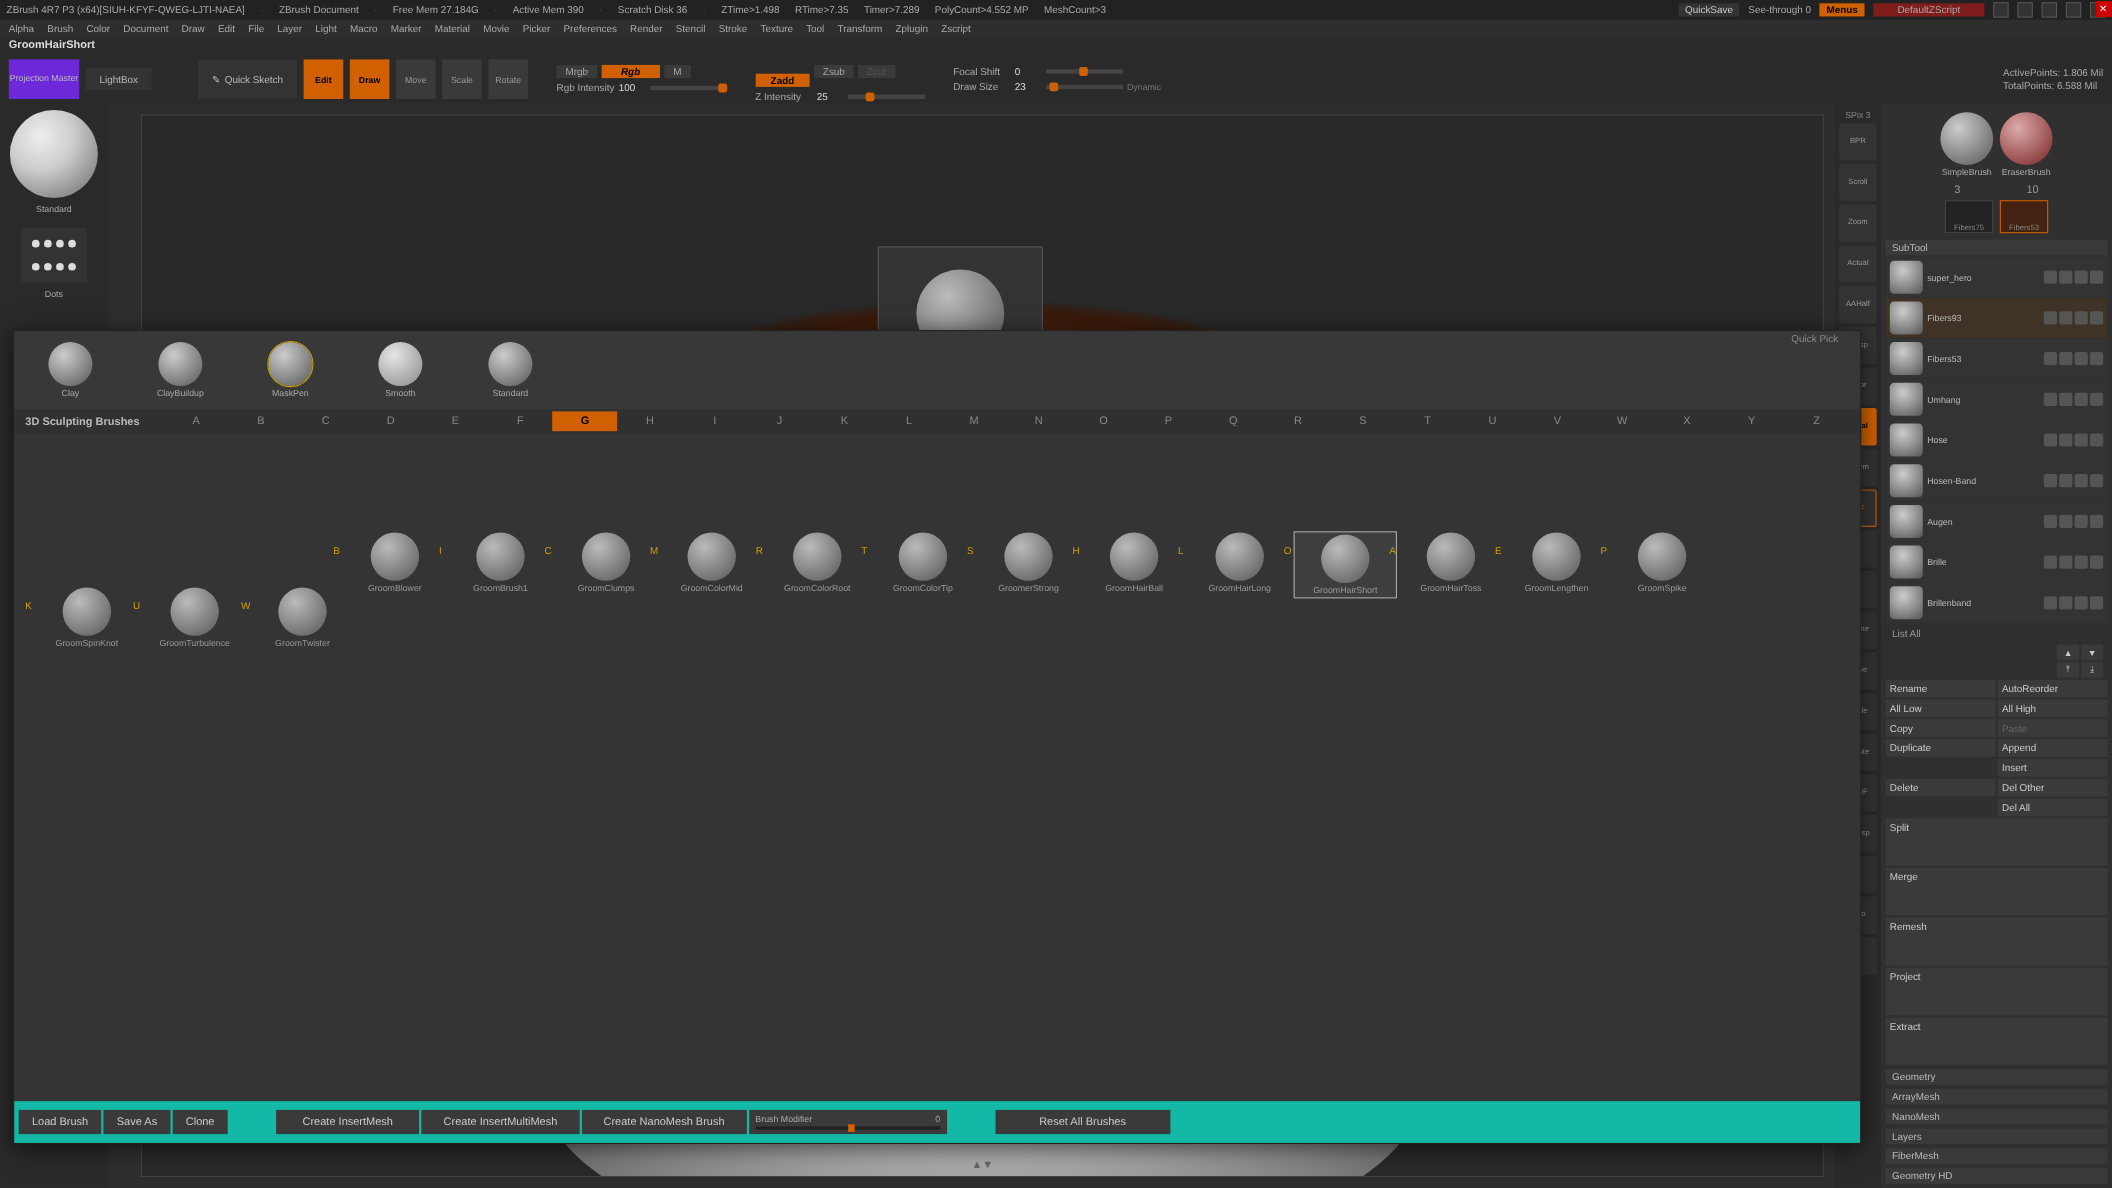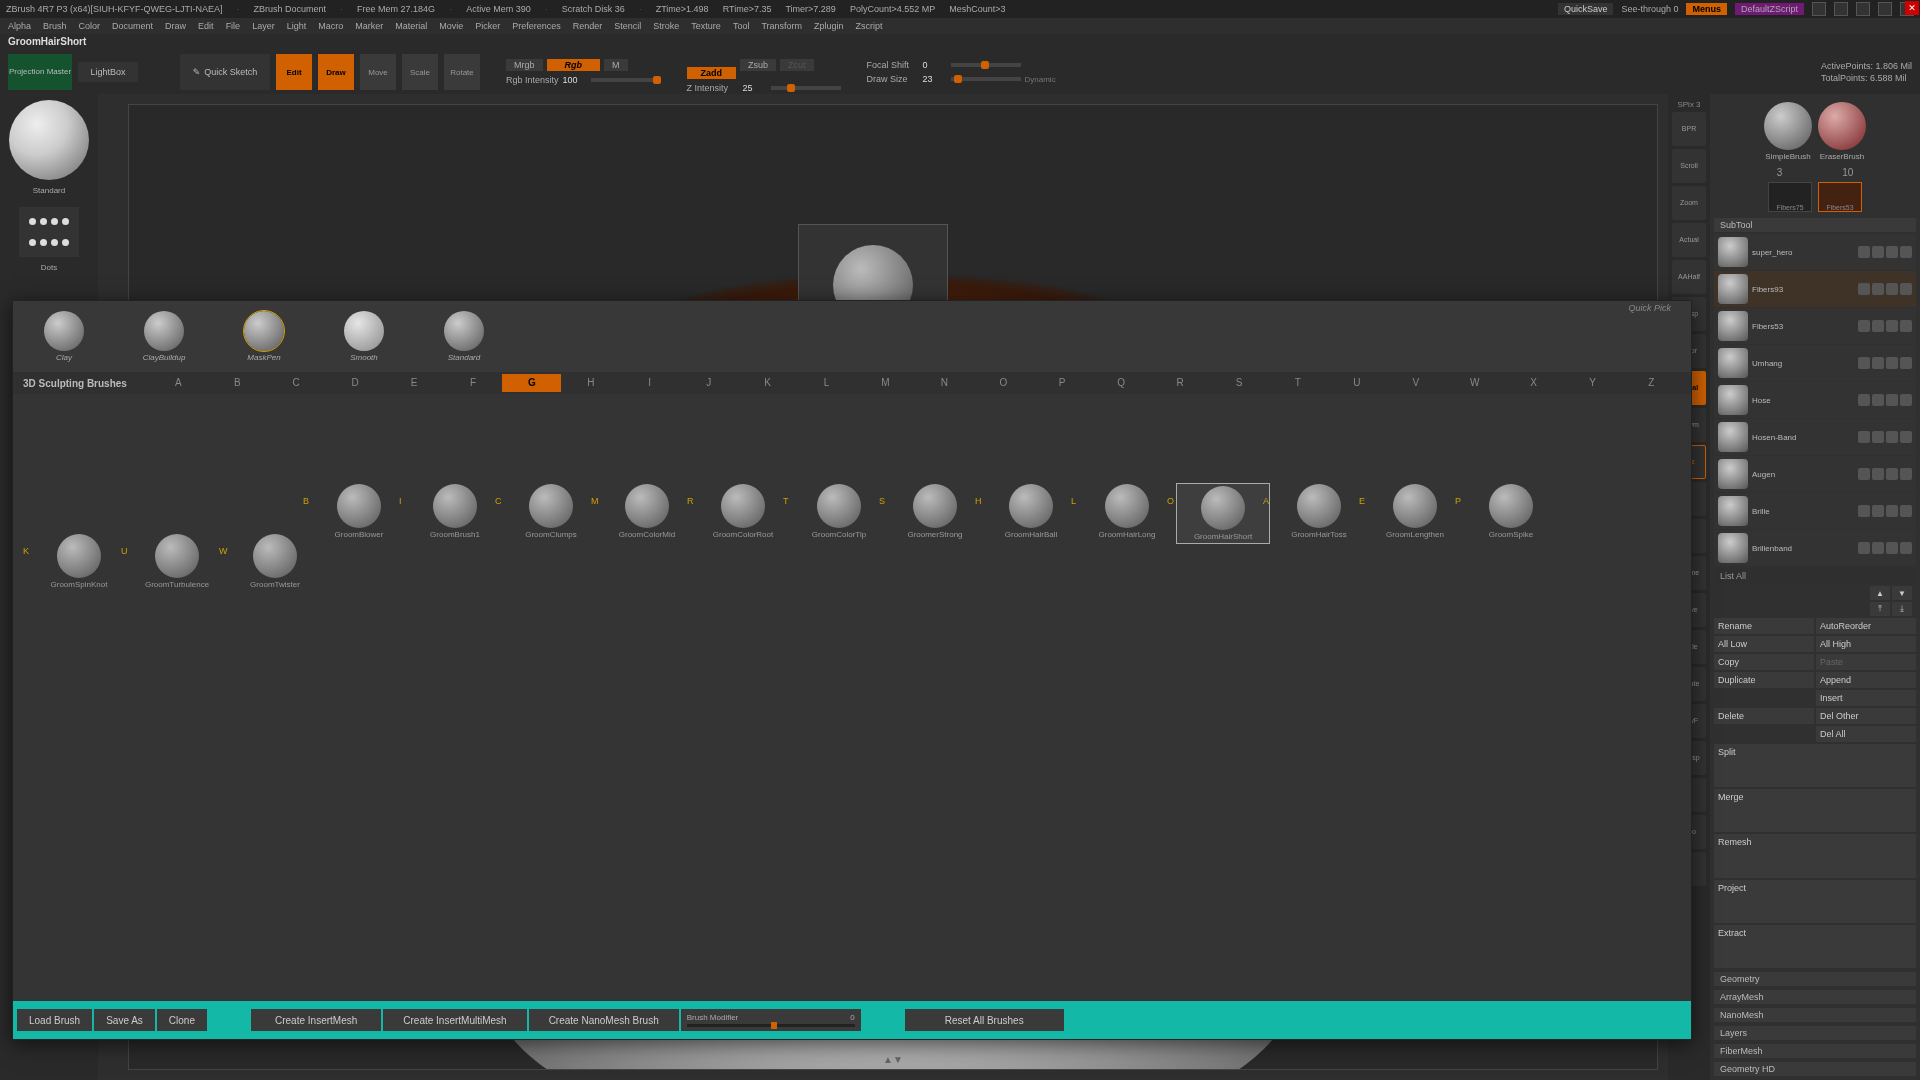--- a/index.html
+++ b/index.html
@@ -15,21 +15,21 @@
 
 
 .menubar { height:16px; background:#2e2e2e; display:flex; align-items:center; gap:12px; padding:0 8px; font-size:9px; color:#aaa; }
 .menubar span { cursor:default; }
 
 
 .brush-title { height:16px; padding:2px 8px; font-size:10px; color:#ddd; font-weight:bold; background:#2a2a2a; }
 
 
 .toolbar { height:44px; background:#2a2a2a; display:flex; align-items:center; gap:6px; padding:4px 8px; }
-.toolbar .proj { width:64px; height:36px; background:#14532d; display:flex; align-items:center; justify-content:center; text-align:center; font-size:8px; color:#bbb; line-height:10px; }
+.toolbar .proj { width:64px; height:36px; background:#6d28d9; display:flex; align-items:center; justify-content:center; text-align:center; font-size:8px; color:#bbb; line-height:10px; }
 .toolbar .lightbox { width:60px; height:20px; background:#333; display:flex; align-items:center; justify-content:center; font-size:9px; color:#bbb; }
 .toolbar .qsketch { width:90px; height:36px; background:#333; display:flex; align-items:center; justify-content:center; gap:4px; font-size:9px; color:#bbb; }
 .toolbar .icon-sq { width:36px; height:36px; background:#3a3a3a; display:flex; align-items:center; justify-content:center; font-size:8px; color:#999; }
 .toolbar .icon-sq.on { background:#d06000; color:#000; font-weight:bold; }
 .toolbar .slider-group { display:flex; flex-direction:column; gap:4px; }
 .toolbar .slider-row { display:flex; align-items:center; gap:4px; font-size:9px; }
 .toolbar .slider-label { min-width:52px; color:#aaa; }
 .toolbar .slider-val { min-width:24px; color:#ddd; }
 .toolbar .mini-btn { background:#3a3a3a; padding:1px 8px; font-size:9px; color:#aaa; }
 .toolbar .mini-btn.on { background:#d06000; color:#000; font-weight:bold; }
@@ -80,21 +80,21 @@
 .right-tray .st-icons .si { width:12px; height:12px; background:#555; border-radius:2px; }
 .right-tray .btn-row { display:flex; gap:2px; }
 .right-tray .btn-half { flex:1; background:#3a3a3a; padding:3px 4px; font-size:9px; color:#ccc; text-align:left; }
 .right-tray .btn-half.dim { color:#666; }
 .right-tray .list-btn { background:#2f2f2f; padding:3px 6px; font-size:9px; color:#999; display:flex; align-items:center; justify-content:space-between; }
 .right-tray .arrow-row { display:flex; gap:2px; justify-content:flex-end; padding-right:4px; }
 .right-tray .arrow-row .ar { width:20px; height:14px; background:#3a3a3a; display:flex; align-items:center; justify-content:center; font-size:8px; color:#ccc; }
 
 
 .palette { position:absolute; left:12px; right:228px; top:300px; bottom:40px; background:#343434; border:1px solid #222; display:flex; flex-direction:column; box-shadow:0 4px 20px rgba(0,0,0,0.6); }
-.palette .quick-row { display:flex; align-items:flex-end; gap:14px; padding:10px 16px; background:#383838; position:relative;font-style:italic; }
+.palette .quick-row { display:flex; align-items:flex-end; gap:14px; padding:10px 16px; background:#383838; position:relative; }
 .palette .quick-row .qlabel { position:absolute; right:20px; top:2px; font-size:9px; color:#888; }
 .palette .quick-row .qb { width:70px; display:flex; flex-direction:column; align-items:center; gap:2px; }
 .palette .quick-row .qb .qball { width:40px; height:40px; background:radial-gradient(circle at 35% 30%,#ccc,#555); border-radius:50%; }
 .palette .quick-row .qb .qball.smooth { background:radial-gradient(circle at 35% 30%,#e6e6e6,#888); }
 .palette .quick-row .qb .qball.sel { outline:1px solid #d0a000; }
 .palette .quick-row .qb .qname { font-size:8px; color:#aaa; }
 
 .palette .filter-row { height:22px; background:#303030; display:flex; align-items:center; padding:0 10px; gap:2px; }
 .palette .filter-row .flabel { font-size:10px; color:#bbb; margin-right:20px; font-weight:bold; }
 .palette .filter-row .letter { flex:1; text-align:center; font-size:10px; color:#888; height:18px; line-height:18px; }
@@ -135,21 +135,21 @@
   <span class="sep">·</span>
   <span>ZTime&gt;1.498</span>
   <span>RTime&gt;7.35</span>
   <span>Timer&gt;7.289</span>
   <span>PolyCount&gt;4.552 MP</span>
   <span>MeshCount&gt;3</span>
   <div class="statusbar-right">
     <span class="label" style="background:#333;padding:1px 6px;">QuickSave</span>
     <span>See-through  0</span>
     <span class="orange">Menus</span>
-    <span style="background:#701a75;padding:1px 6px;">DefaultZScript</span>
+    <span style="background:#7f1d1d;padding:1px 22px;">DefaultZScript</span>
     <div class="icon-btn"></div>
     <div class="icon-btn"></div>
     <div class="icon-btn"></div>
     <div class="icon-btn"></div>
     <div class="icon-btn"></div>
   </div>
 </div>
 
 <div class="menubar" id="menubar">
     <span>Alpha</span>

